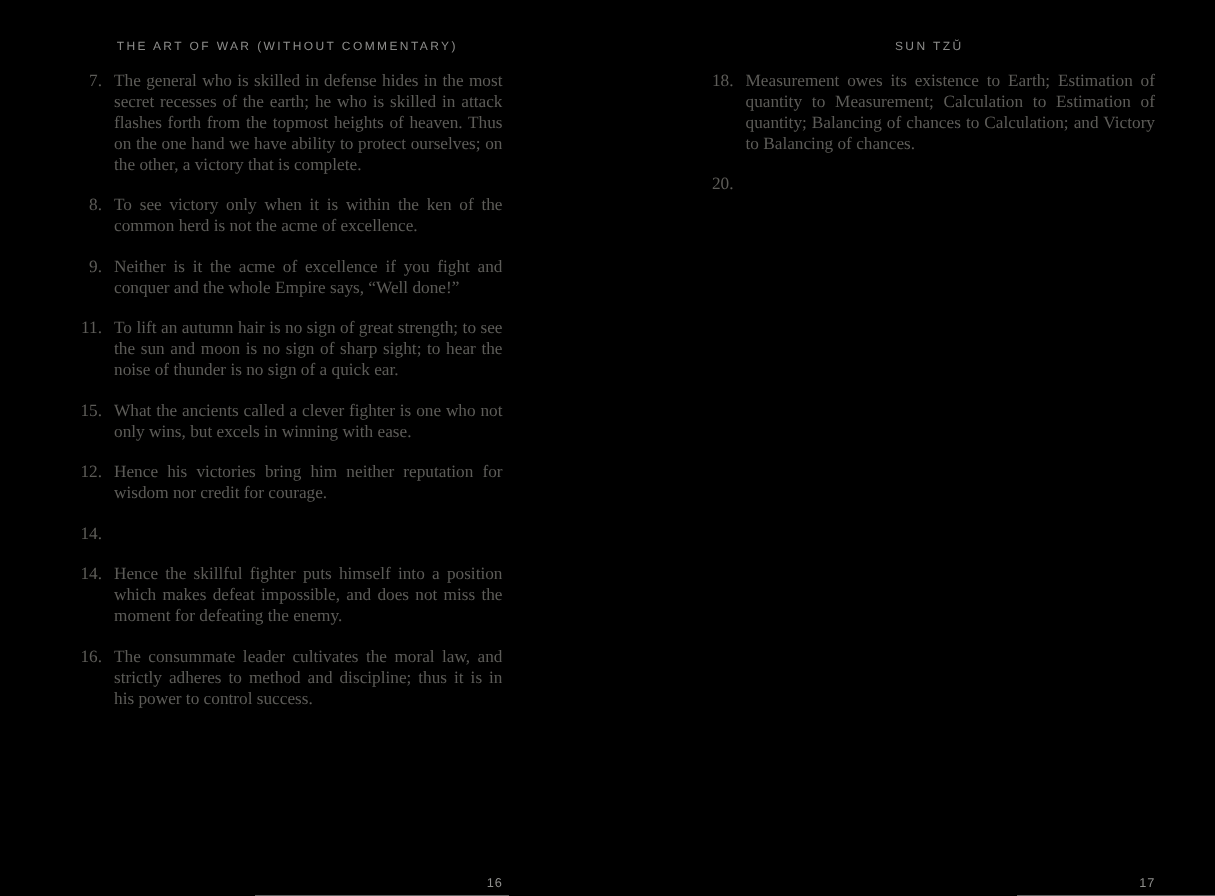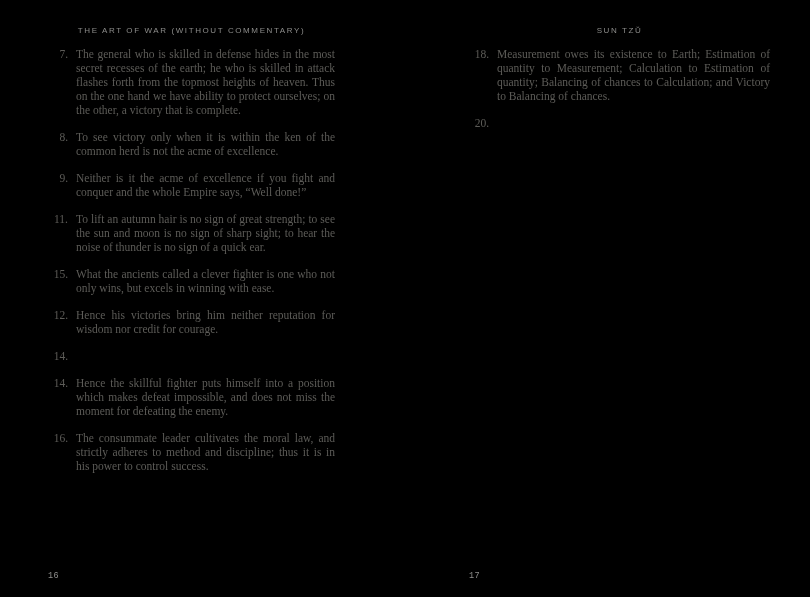--- a/index.html
+++ b/index.html
@@ -43,25 +43,25 @@
     flex: 0 0 20px;
     text-align: right;
   }
   .item-text {
     flex: 1;
     margin-left: 8px;
     text-align: justify;
   }
   .page-number {
     position: absolute;
-    bottom: 16px;
+    bottom: 4px;
     left: 0;
     width: 100%;
-    text-align: left;
-    font-family: Liberation Mono, monospace;
+    text-align: right;
+    font-family: Liberation Sans, sans-serif;
     font-size: 8.5px;
     letter-spacing: 0.5px;
     color: #8f8f8d;
   }
   .page-left  .page-number { padding-left: 48px; padding-right: 70px; }
   .page-right .page-number { padding-left: 64px; padding-right: 40px; }
 </style>
 </head>
 <body>
 

